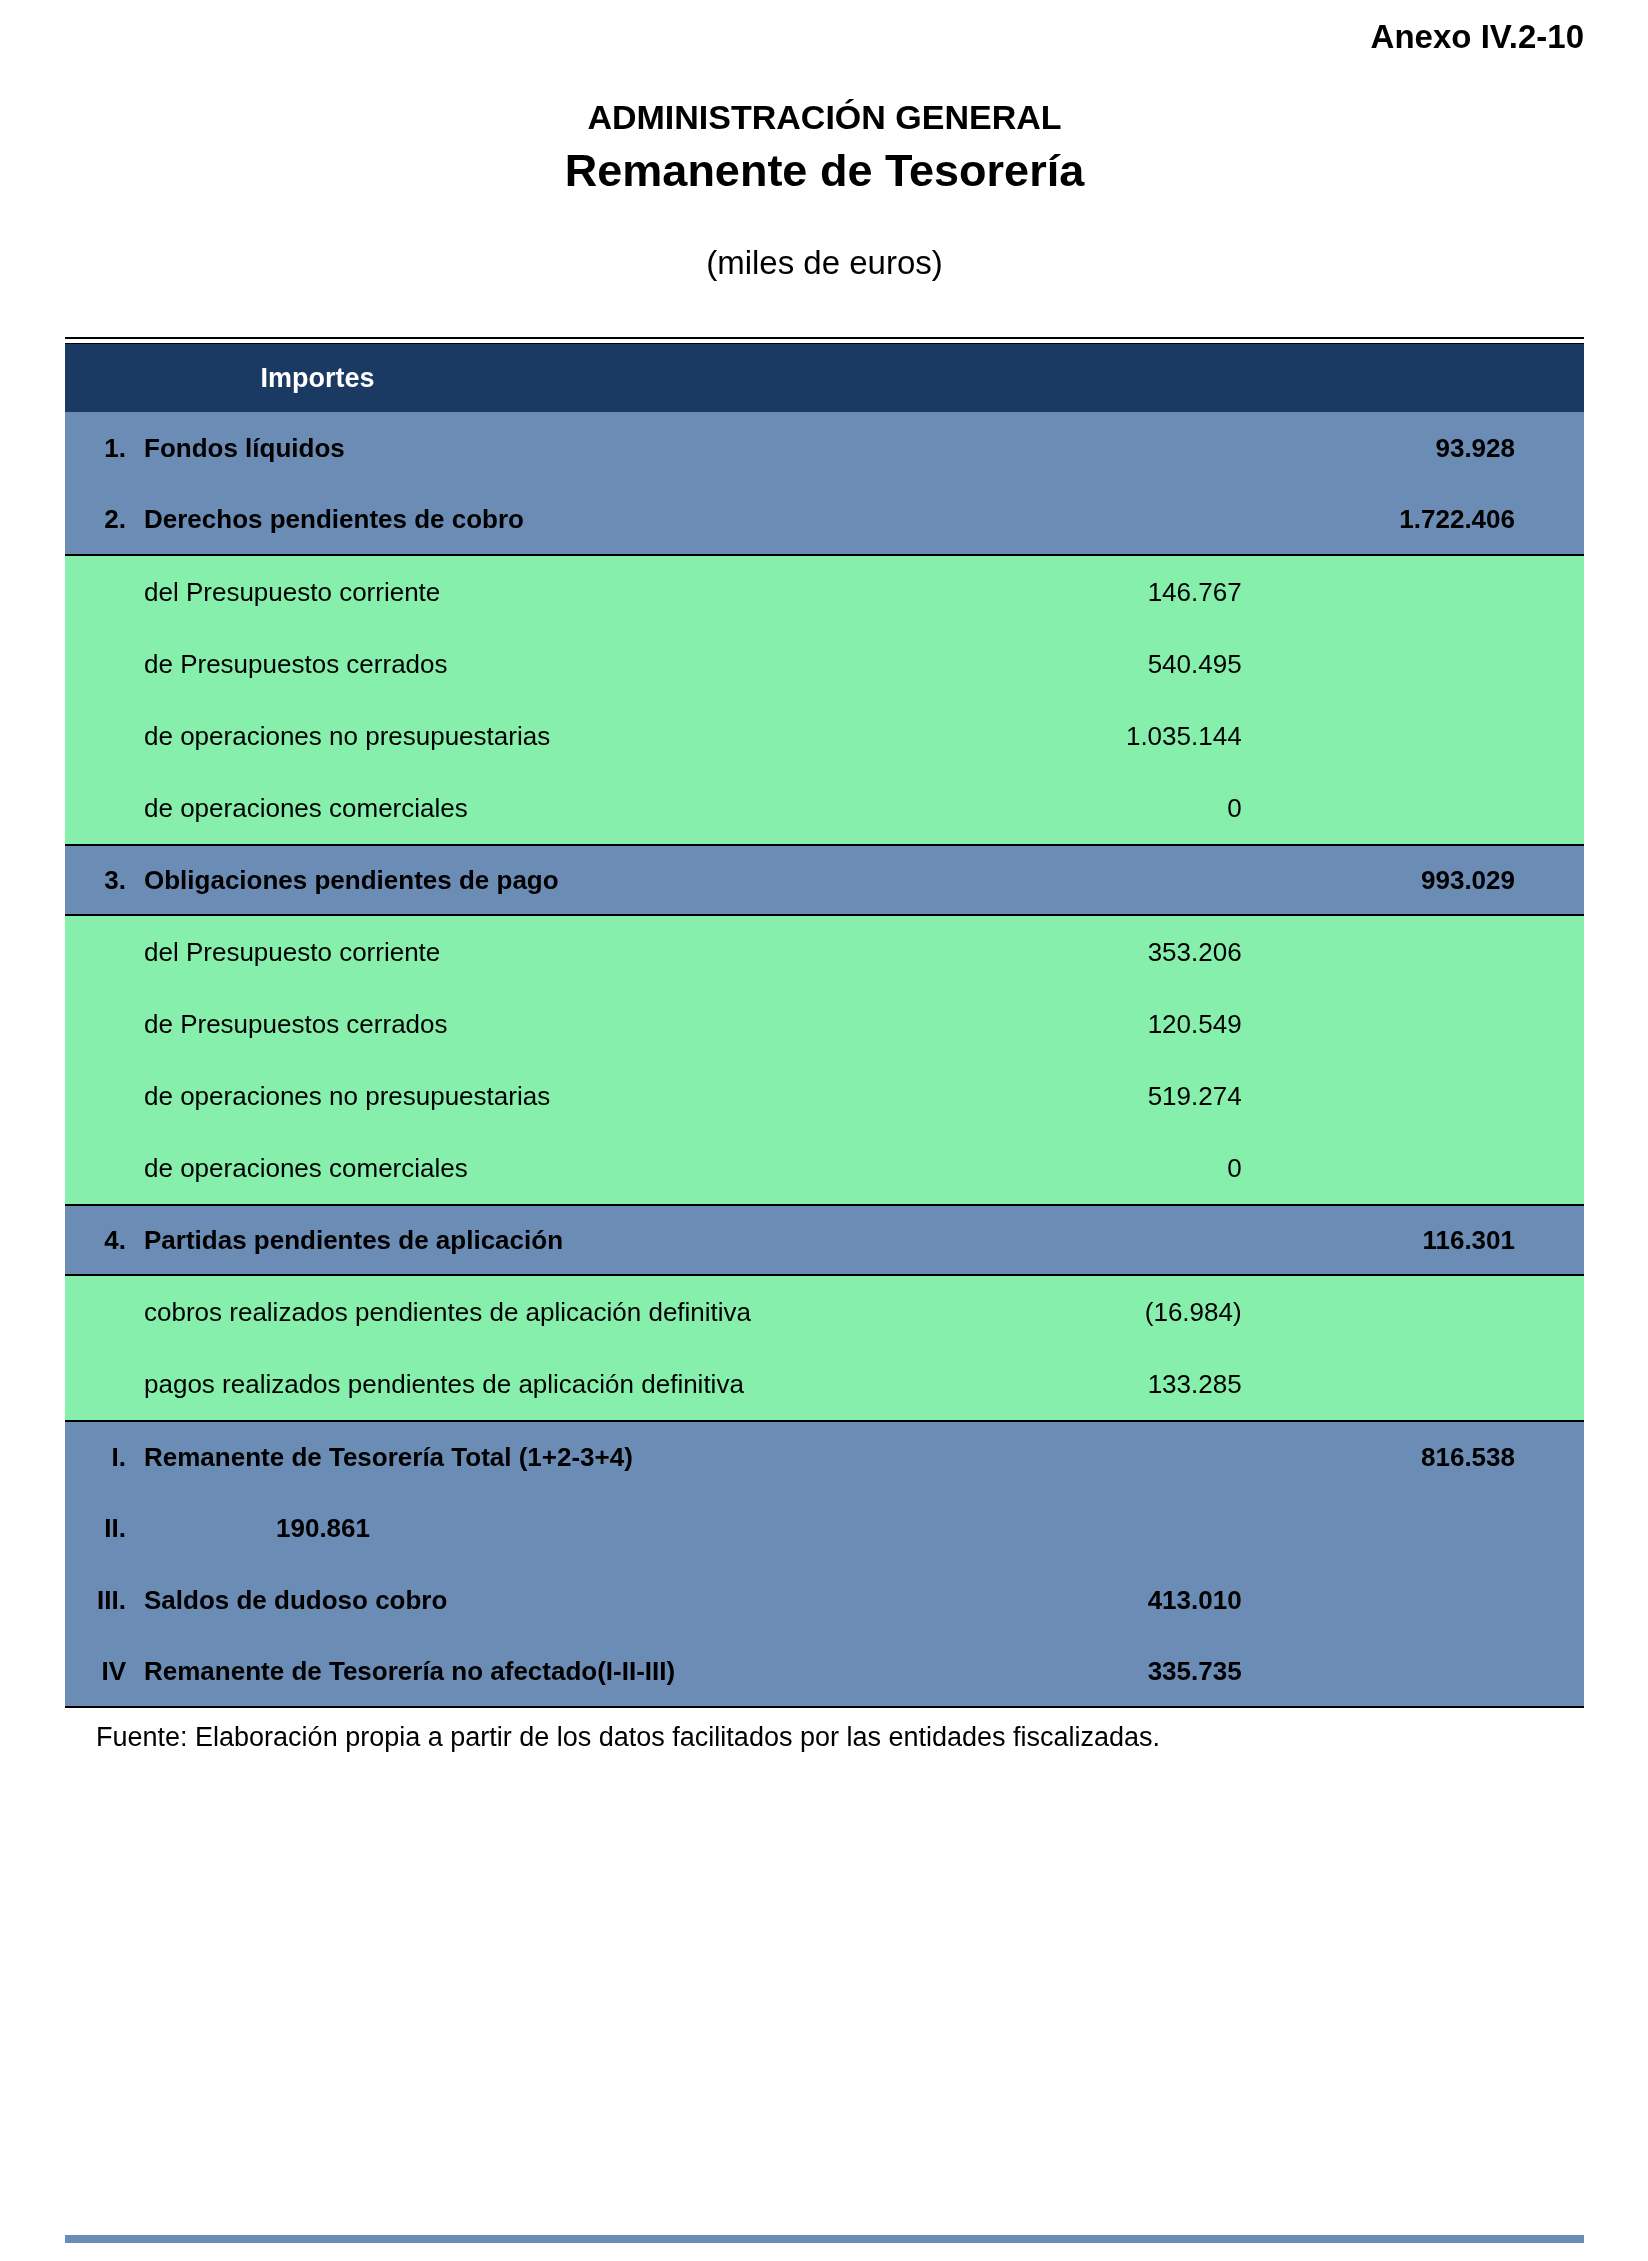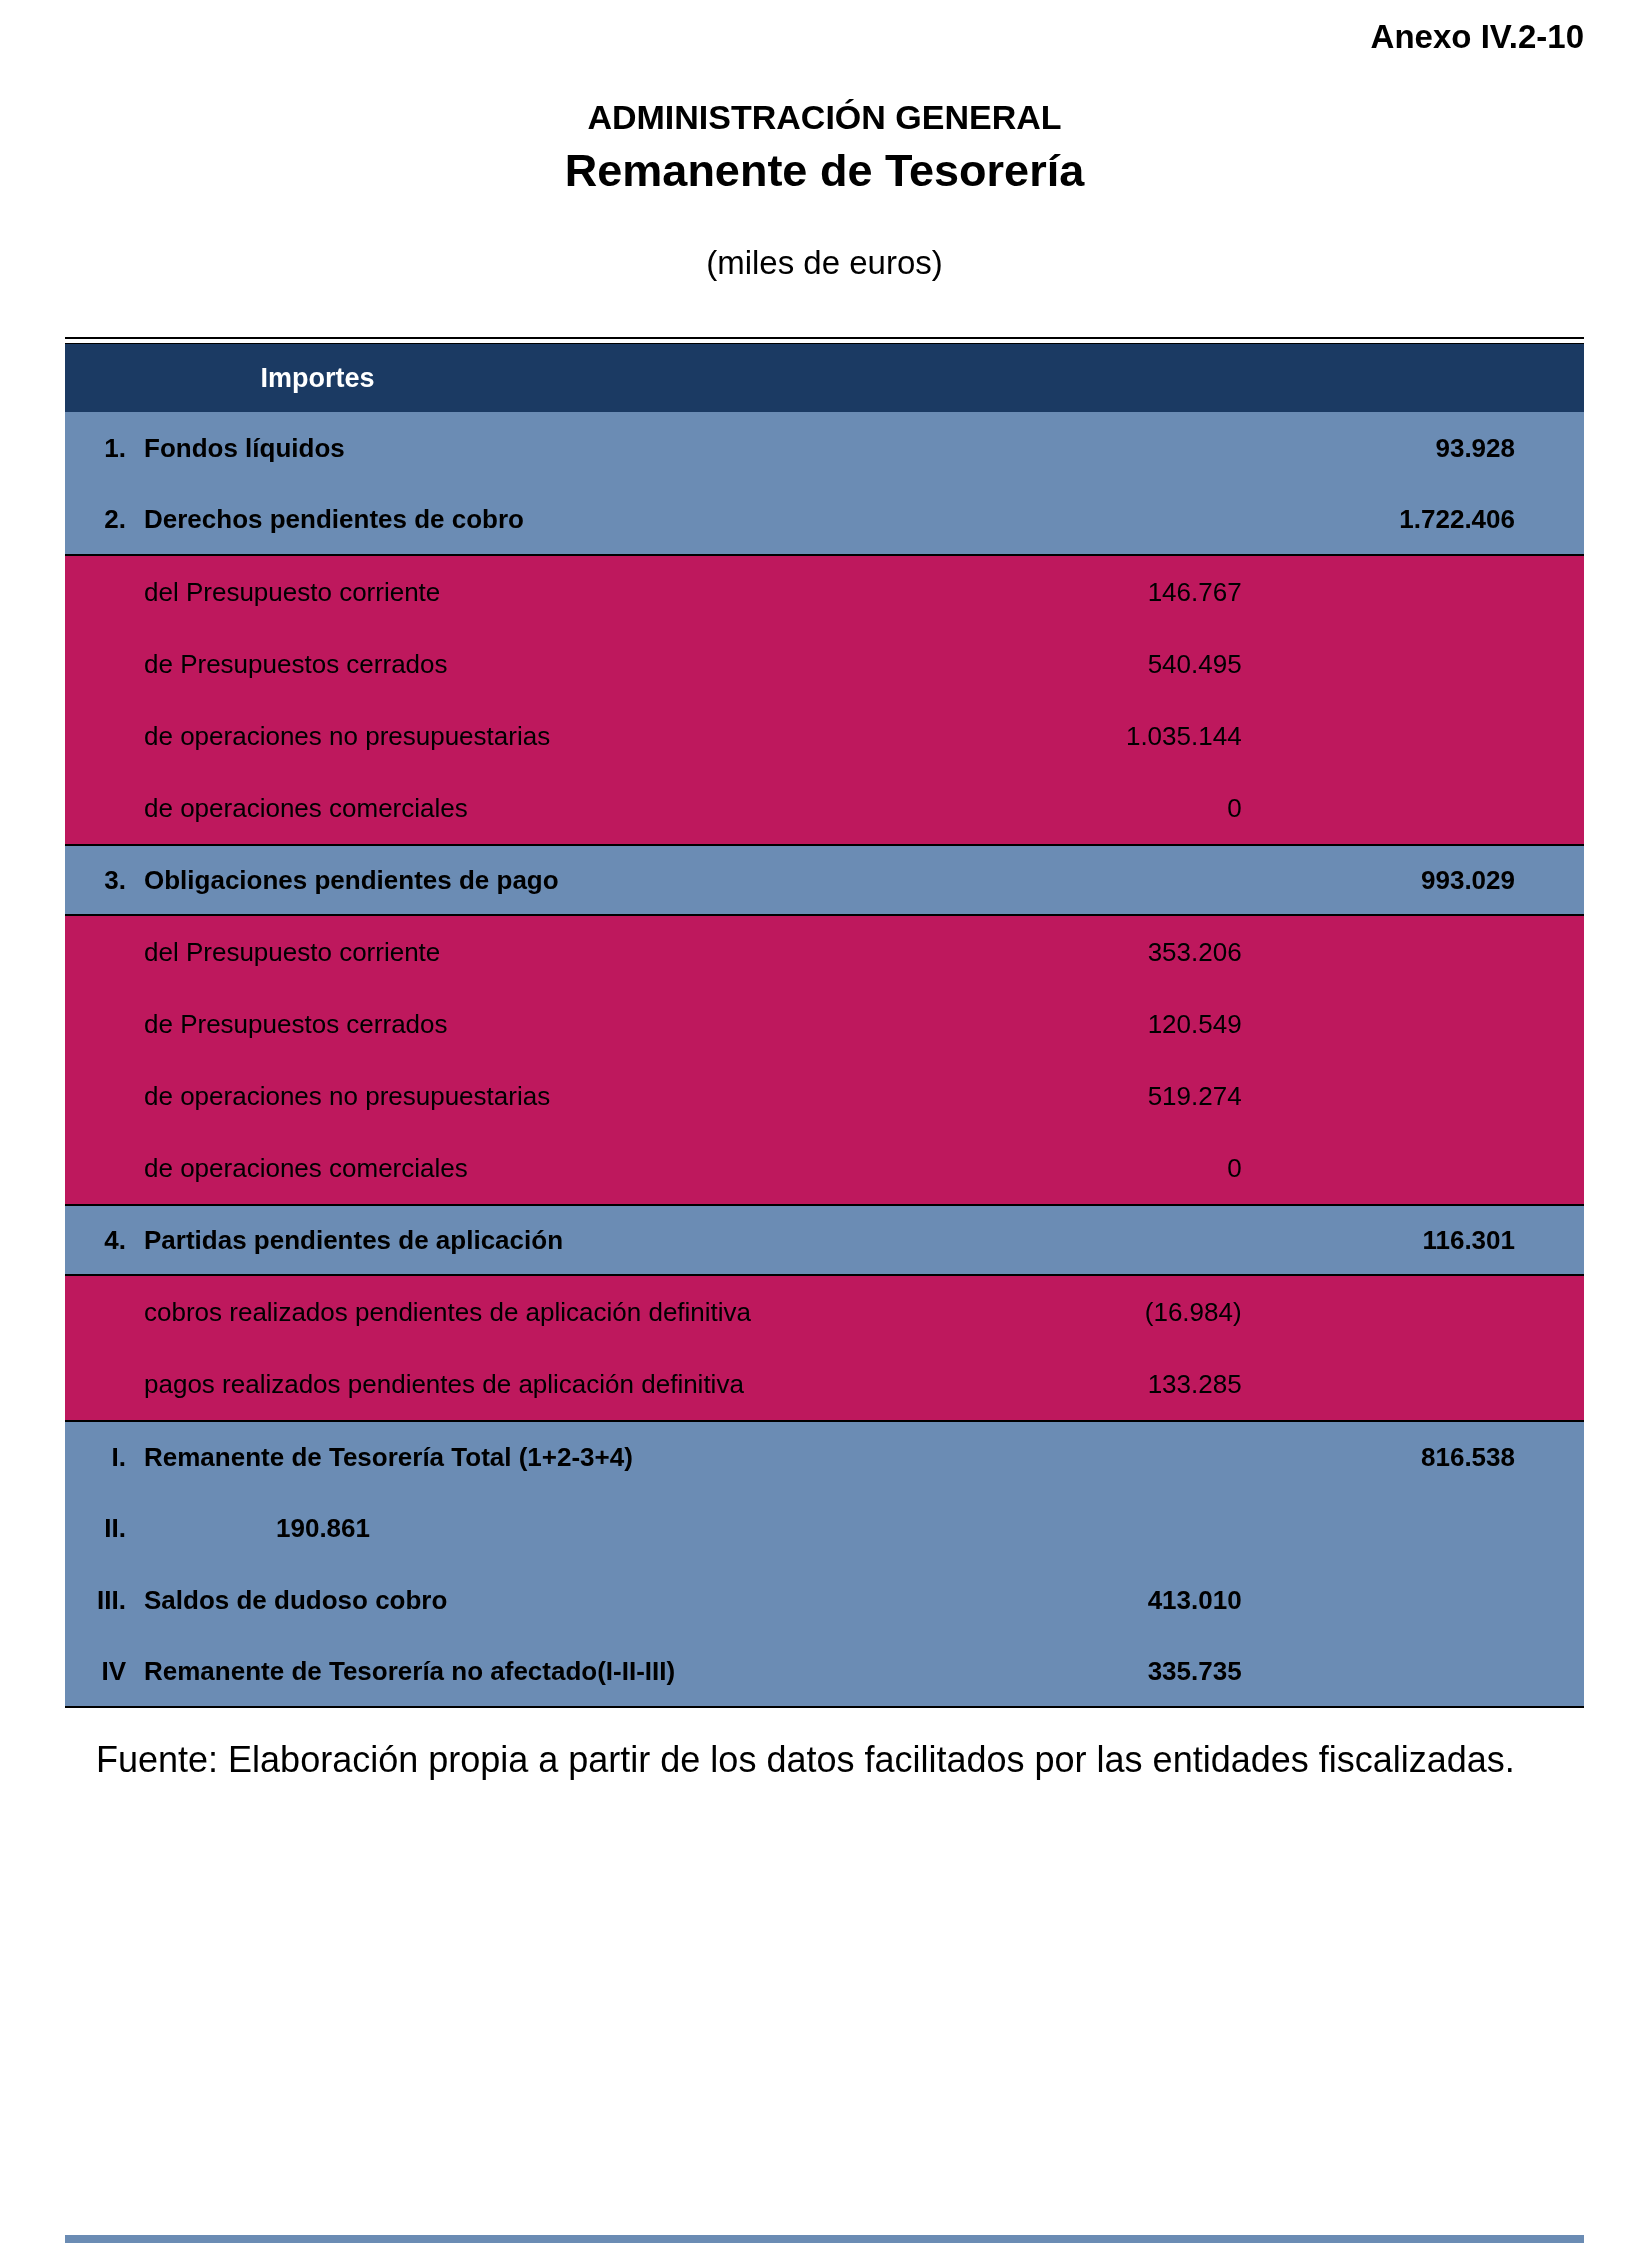--- a/index.html
+++ b/index.html
@@ -59,32 +59,32 @@
   .thead .amount-h  { width: 505px; text-align: center; }
 
   .row {
     display: flex;
     align-items: center;
     height: 72px;
     font-size: 26px;
     box-sizing: border-box;
   }
   .row.main { background: #6b8cb4; font-weight: bold; }
-  .row.sub  { background: #be185d; font-weight: normal; justify-content: center; }
+  .row.sub  { background: #86efac; font-weight: normal; justify-content: center; }
   .row.bt { border-top: 2.4px solid #000; }
   .row.bb { border-bottom: 2.4px solid #000; }
 
   .num   { width: 61px; text-align: right; flex: 0 0 auto; }
   .label { flex: 1; margin-left: 18px; }
   .mid   { width: 244px; padding-right: 24.4px; text-align: right; flex: 0 0 auto; }
   .right { width: 249px; padding-right: 69px; text-align: right; flex: 0 0 auto; }
 
   .source {
-    font-size: 36px;
-    margin-top: 31px;
+    font-size: 27px;
+    margin-top: 14px;
     margin-left: 31px;
   }
 
   .footer-bar {
     position: absolute;
     left: 65px;
     right: 65px;
     bottom: 18px;
     height: 8.1px;
     background: #6b8cb4;

